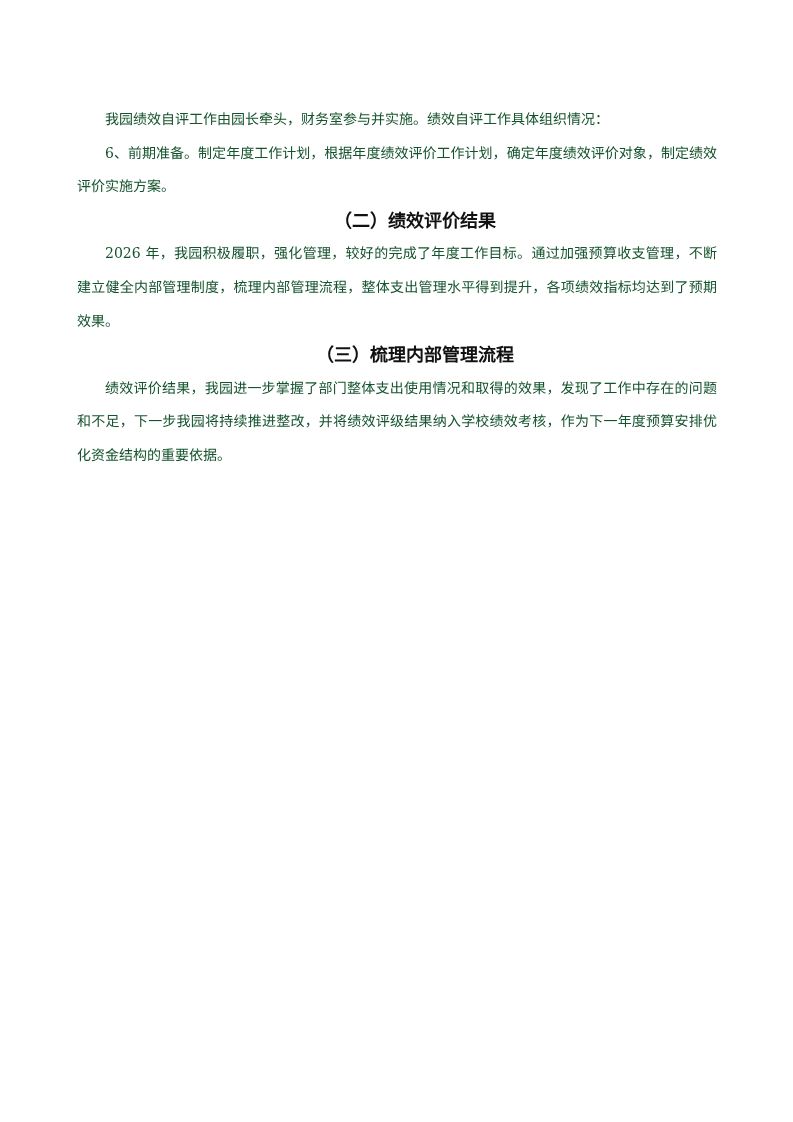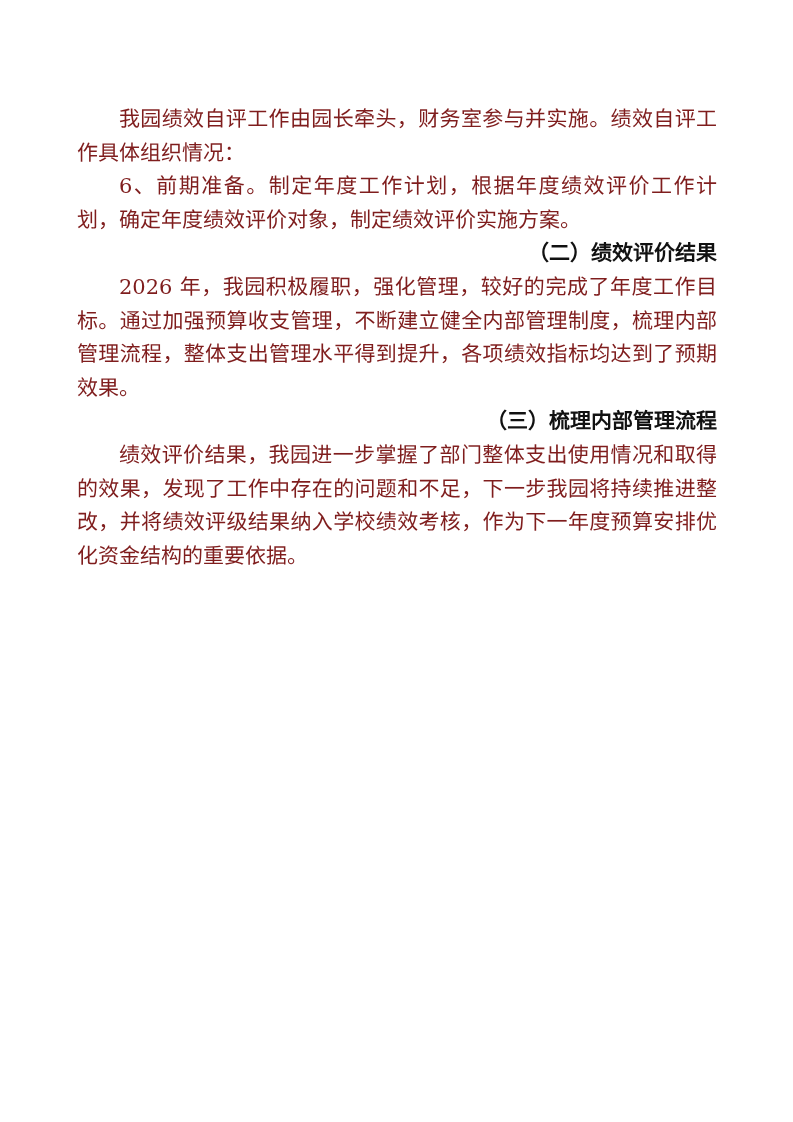--- a/index.html
+++ b/index.html
@@ -12,36 +12,36 @@
     width: 793px;
     height: 1122px;
     background: #ffffff;
     box-sizing: border-box;
     padding: 103px 76px 0 77px;
     overflow: hidden;
   }
   .para {
     margin: 0;
     font-family: "DejaVu Serif", "Liberation Serif", serif;
-    font-size: 21px;
+    font-size: 14px;
     line-height: 33.6px;
-    color: #7f1d1d;
+    color: #14532d;
     text-align: justify;
     text-indent: 2em;
     word-break: break-all;
   }
   .heading {
     margin: 0;
     font-family: "DejaVu Sans", "Liberation Sans", sans-serif;
     font-weight: bold;
-    font-size: 21px;
+    font-size: 18px;
     line-height: 33.6px;
     color: #111111;
     text-indent: 2em;
-    text-align: right;
+    text-align: center;
   }
 </style>
 </head>
 <body>
 
 <div class="page">
   <p class="para">我园绩效自评工作由园长牵头，财务室参与并实施。绩效自评工作具体组织情况：</p>
 
   <p class="para">6、前期准备。制定年度工作计划，根据年度绩效评价工作计划，确定年度绩效评价对象，制定绩效评价实施方案。</p>
 

